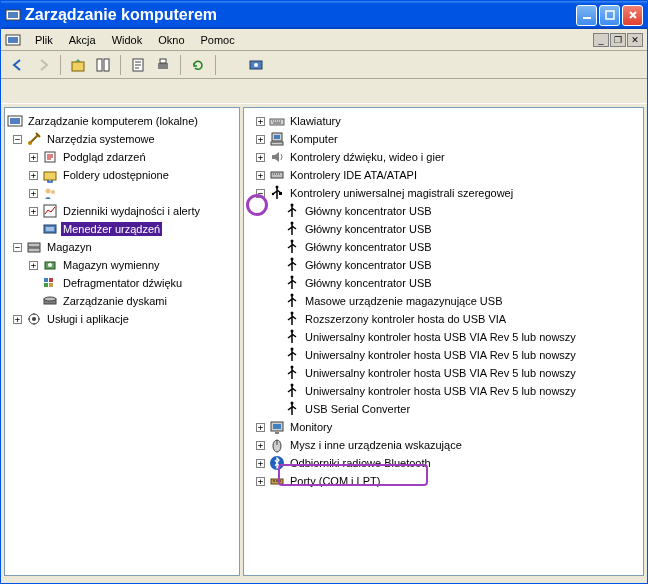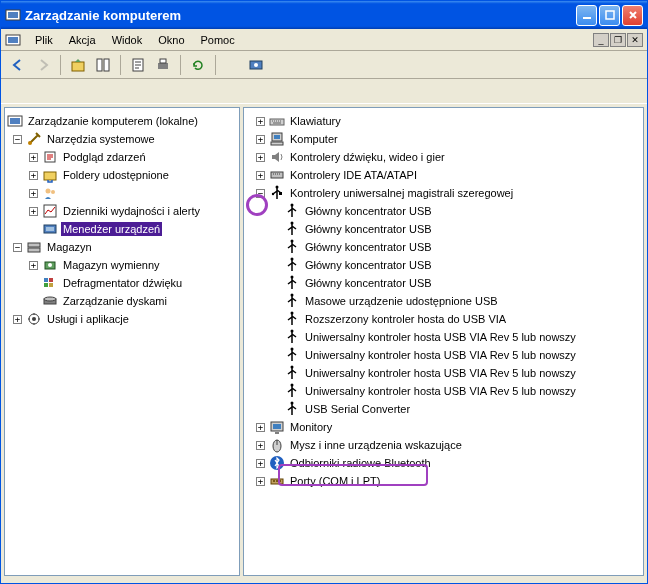--- a/index.html
+++ b/index.html
@@ -2,21 +2,21 @@
 <html><head>
 <meta charset="utf-8">
 <style>
 * { box-sizing: border-box; margin: 0; padding: 0; font-family: Tahoma, sans-serif; font-size: 11px; }
 body { background: #ece9d8; width: 648px; height: 584px; overflow: hidden; }
 
 .window { width: 648px; height: 584px; border: 1px solid #0054e3; background: #ece9d8; display: flex; flex-direction: column; }
 
 .titlebar { height: 28px; background: linear-gradient(to bottom, #3c8cf0 0%, #0054e3 10%, #0054e3 90%, #003db1 100%); display: flex; align-items: center; padding: 0 4px; color: #fff; }
 .titlebar .title-icon { width: 16px; height: 16px; margin-right: 4px; display: inline-flex; align-items: center; justify-content: center; }
-.titlebar .title-text { flex: 1; font-weight: bold; font-size: 13px; }
+.titlebar .title-text { flex: 1; font-weight: bold; font-size: 16px; }
 .titlebar .win-buttons { display: flex; gap: 2px; }
 .win-btn { width: 21px; height: 21px; border: 1px solid #fff; border-radius: 3px; display: flex; align-items: center; justify-content: center; font-weight: bold; font-size: 11px; color: #fff; }
 .win-btn.min { background: linear-gradient(to bottom,#7eb6f0,#3c8cf0); }
 .win-btn.max { background: linear-gradient(to bottom,#7eb6f0,#3c8cf0); }
 .win-btn.close { background: linear-gradient(to bottom,#f08070,#e04030); }
 
 .menubar { height: 22px; background: #ece9d8; display: flex; align-items: center; padding: 0 4px; border-bottom: 1px solid #aca899; }
 .menubar .menu-icon { width: 16px; height: 16px; margin-right: 6px; }
 .menu-item { padding: 2px 8px; cursor: default; text-align: center; }
 .mdi-controls { margin-left: auto; display: flex; gap: 0; }
@@ -380,21 +380,21 @@
             </span>
             <span class="node-label">Główny koncentrator USB</span>
           </div>
         <div class="tree-node" style="padding-left:38px">
             <span class="node-icon">
               <svg width="16" height="16">
                 <path d="M8 2 L8 14 M8 6 L4 9 M8 5 L12 8" stroke="#000" stroke-width="1.5" fill="none"></path>
                 <circle cx="8" cy="2" r="1.5" fill="#000"></circle>
               </svg>
             </span>
-            <span class="node-label">Masowe urządzenie udostępnione USB</span>
+            <span class="node-label">Masowe urządzenie magazynujące USB</span>
           </div>
         <div class="tree-node" style="padding-left:38px">
             <span class="node-icon">
               <svg width="16" height="16">
                 <path d="M8 2 L8 14 M8 6 L4 9 M8 5 L12 8" stroke="#000" stroke-width="1.5" fill="none"></path>
                 <circle cx="8" cy="2" r="1.5" fill="#000"></circle>
               </svg>
             </span>
             <span class="node-label">Rozszerzony kontroler hosta do USB VIA</span>
           </div>

